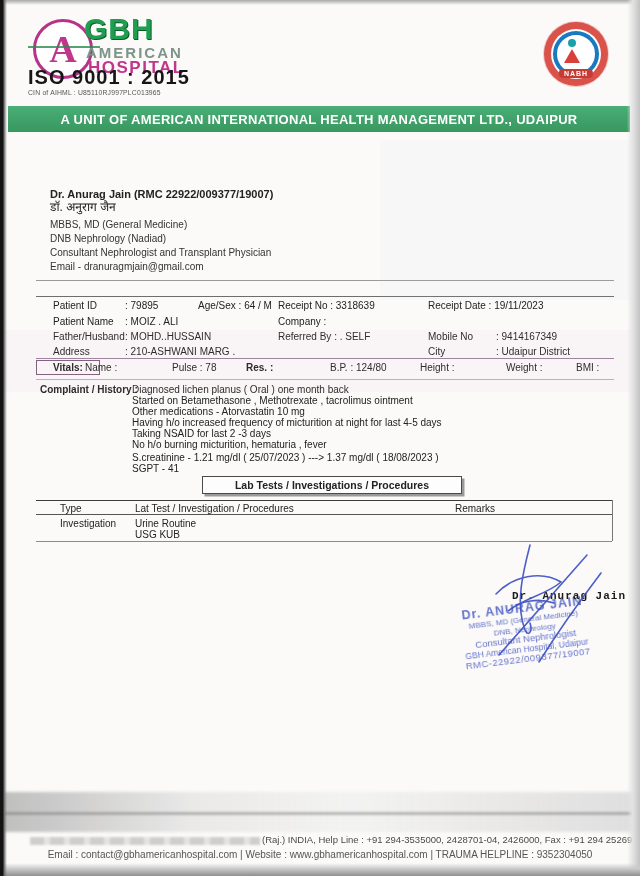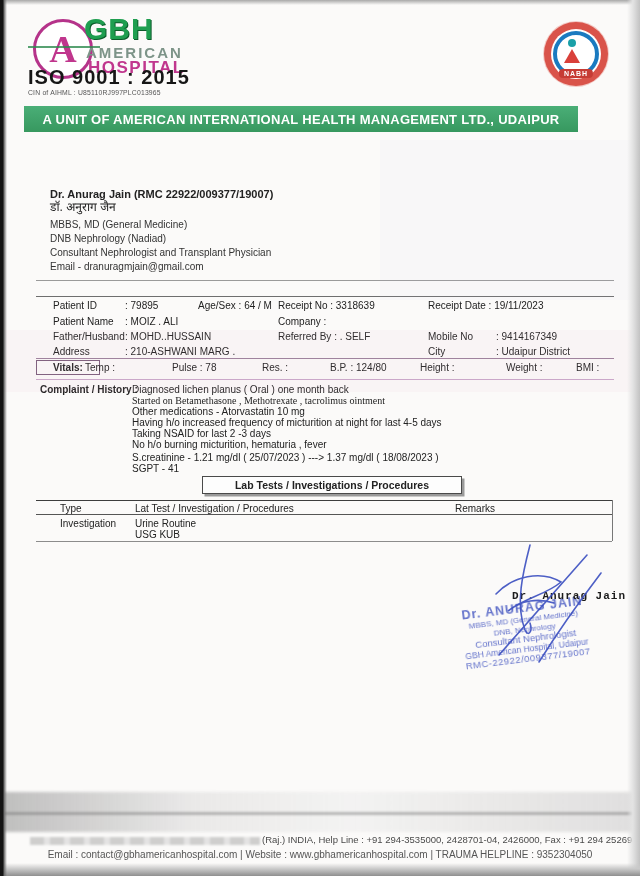--- a/index.html
+++ b/index.html
@@ -13,21 +13,21 @@
               border-radius:50%;background:#fff;display:flex;align-items:center;justify-content:center;}
   .gbh-circle:before{content:"";position:absolute;left:-8px;top:24px;width:72px;height:2px;background:#2e8b4f;opacity:.8;}
   .gbh-a{font-size:38px;font-weight:bold;color:#c0368d;font-family:"Liberation Serif",serif;line-height:1;}
   .brand1{position:absolute;left:84px;top:12px;font-size:30px;font-weight:bold;color:#1f9e50;
           letter-spacing:1px;text-shadow:1px 1px 0 #0d5c2c;}
   .brand2{position:absolute;left:86px;top:44px;font-size:15px;font-weight:bold;color:#7d9488;
           letter-spacing:2px;filter:blur(.5px);}
   .brand3{position:absolute;left:88px;top:58px;font-size:17px;font-weight:bold;color:#c0368d;letter-spacing:1.5px;}
   .iso{position:absolute;left:28px;top:66px;font-size:20px;font-weight:bold;color:#161616;letter-spacing:1px;}
   .cin{position:absolute;left:28px;top:89px;font-size:6.8px;color:#555;letter-spacing:.2px;}
-  .banner{position:absolute;left:24px;top:106px;width:554px;height:26px;
+  .banner{position:absolute;left:8px;top:106px;width:622px;height:26px;
           background:linear-gradient(#4aae77,#37985f);display:flex;align-items:center;justify-content:center;}
   .banner span{color:#fff;font-weight:bold;font-size:13px;letter-spacing:.3px;}
   
   .nabh{position:absolute;left:544px;top:22px;width:64px;height:64px;border-radius:50%;
         background:#d9534a;display:flex;align-items:center;justify-content:center;box-shadow:0 0 0 1px #f2c9c5;}
   .nabh-white{width:50px;height:50px;border-radius:50%;background:#fff;display:flex;align-items:center;justify-content:center;position:relative;}
   .nabh-blue{width:38px;height:38px;border-radius:50%;background:#fff;border:4px solid #1a7ac0;position:relative;overflow:hidden;}
   .nabh-blue:before{content:"";position:absolute;left:11px;top:4px;width:8px;height:8px;border-radius:50%;background:#1aa0a8;}
   .nabh-blue:after{content:"";position:absolute;left:7px;top:14px;width:0;height:0;
         border-left:8px solid transparent;border-right:8px solid transparent;border-bottom:14px solid #d9403a;}
@@ -125,33 +125,33 @@
   <div class="t" style="left:496px;top:331px;">: 9414167349</div>
 
   <div class="t" style="left:53px;top:346px;">Address</div>
   <div class="t" style="left:125px;top:346px;">: 210-ASHWANI MARG .</div>
   <div class="t" style="left:428px;top:346px;">City</div>
   <div class="t" style="left:496px;top:346px;">: Udaipur District</div>
 
   <div class="hline" style="left:36px;top:358px;width:578px;background:#9b7f9b;"></div>
 
   <div class="vitalsbox">Vitals:</div>
-  <div class="t" style="left:85px;top:362px;">Temp :</div>
+  <div class="t" style="left:85px;top:362px;">Name :</div>
   <div class="t" style="left:172px;top:362px;">Pulse : 78</div>
-  <div class="t" style="left:262px;top:362px;">Res. :</div>
+  <div class="t" style="left:246px;top:362px;font-weight:bold;">Res. :</div>
   <div class="t" style="left:330px;top:362px;">B.P. : 124/80</div>
   <div class="t" style="left:420px;top:362px;">Height :</div>
   <div class="t" style="left:506px;top:362px;">Weight :</div>
   <div class="t" style="left:576px;top:362px;text-align:right;">BMI :</div>
 
   <div class="hline" style="left:36px;top:379px;width:578px;background:#c9a6c9;"></div>
 
   <div class="t b" style="left:40px;top:384px;">Complaint / History :</div>
   <div class="t" style="left:132px;top:384px;">Diagnosed lichen planus ( Oral ) one month back</div>
-  <div class="t" style="left:132px;top:395px;font-family:Liberation Serif, serif;">Started on Betamethasone , Methotrexate , tacrolimus ointment</div>
+  <div class="t" style="left:132px;top:395px;">Started on Betamethasone , Methotrexate , tacrolimus ointment</div>
   <div class="t" style="left:132px;top:406px;">Other medications - Atorvastatin 10 mg</div>
   <div class="t" style="left:132px;top:417px;">Having h/o increased frequency of micturition at night for last 4-5 days</div>
   <div class="t" style="left:132px;top:428px;">Taking NSAID for last 2 -3 days</div>
   <div class="t" style="left:132px;top:439px;">No h/o burning micturition, hematuria , fever</div>
 
   <div class="t" style="left:132px;top:452px;">S.creatinine - 1.21 mg/dl ( 25/07/2023 ) ---&gt; 1.37 mg/dl ( 18/08/2023 )</div>
   <div class="t" style="left:132px;top:463px;">SGPT - 41</div>
 
   <div class="labbox">
     <span>Lab Tests / Investigations / Procedures</span>

